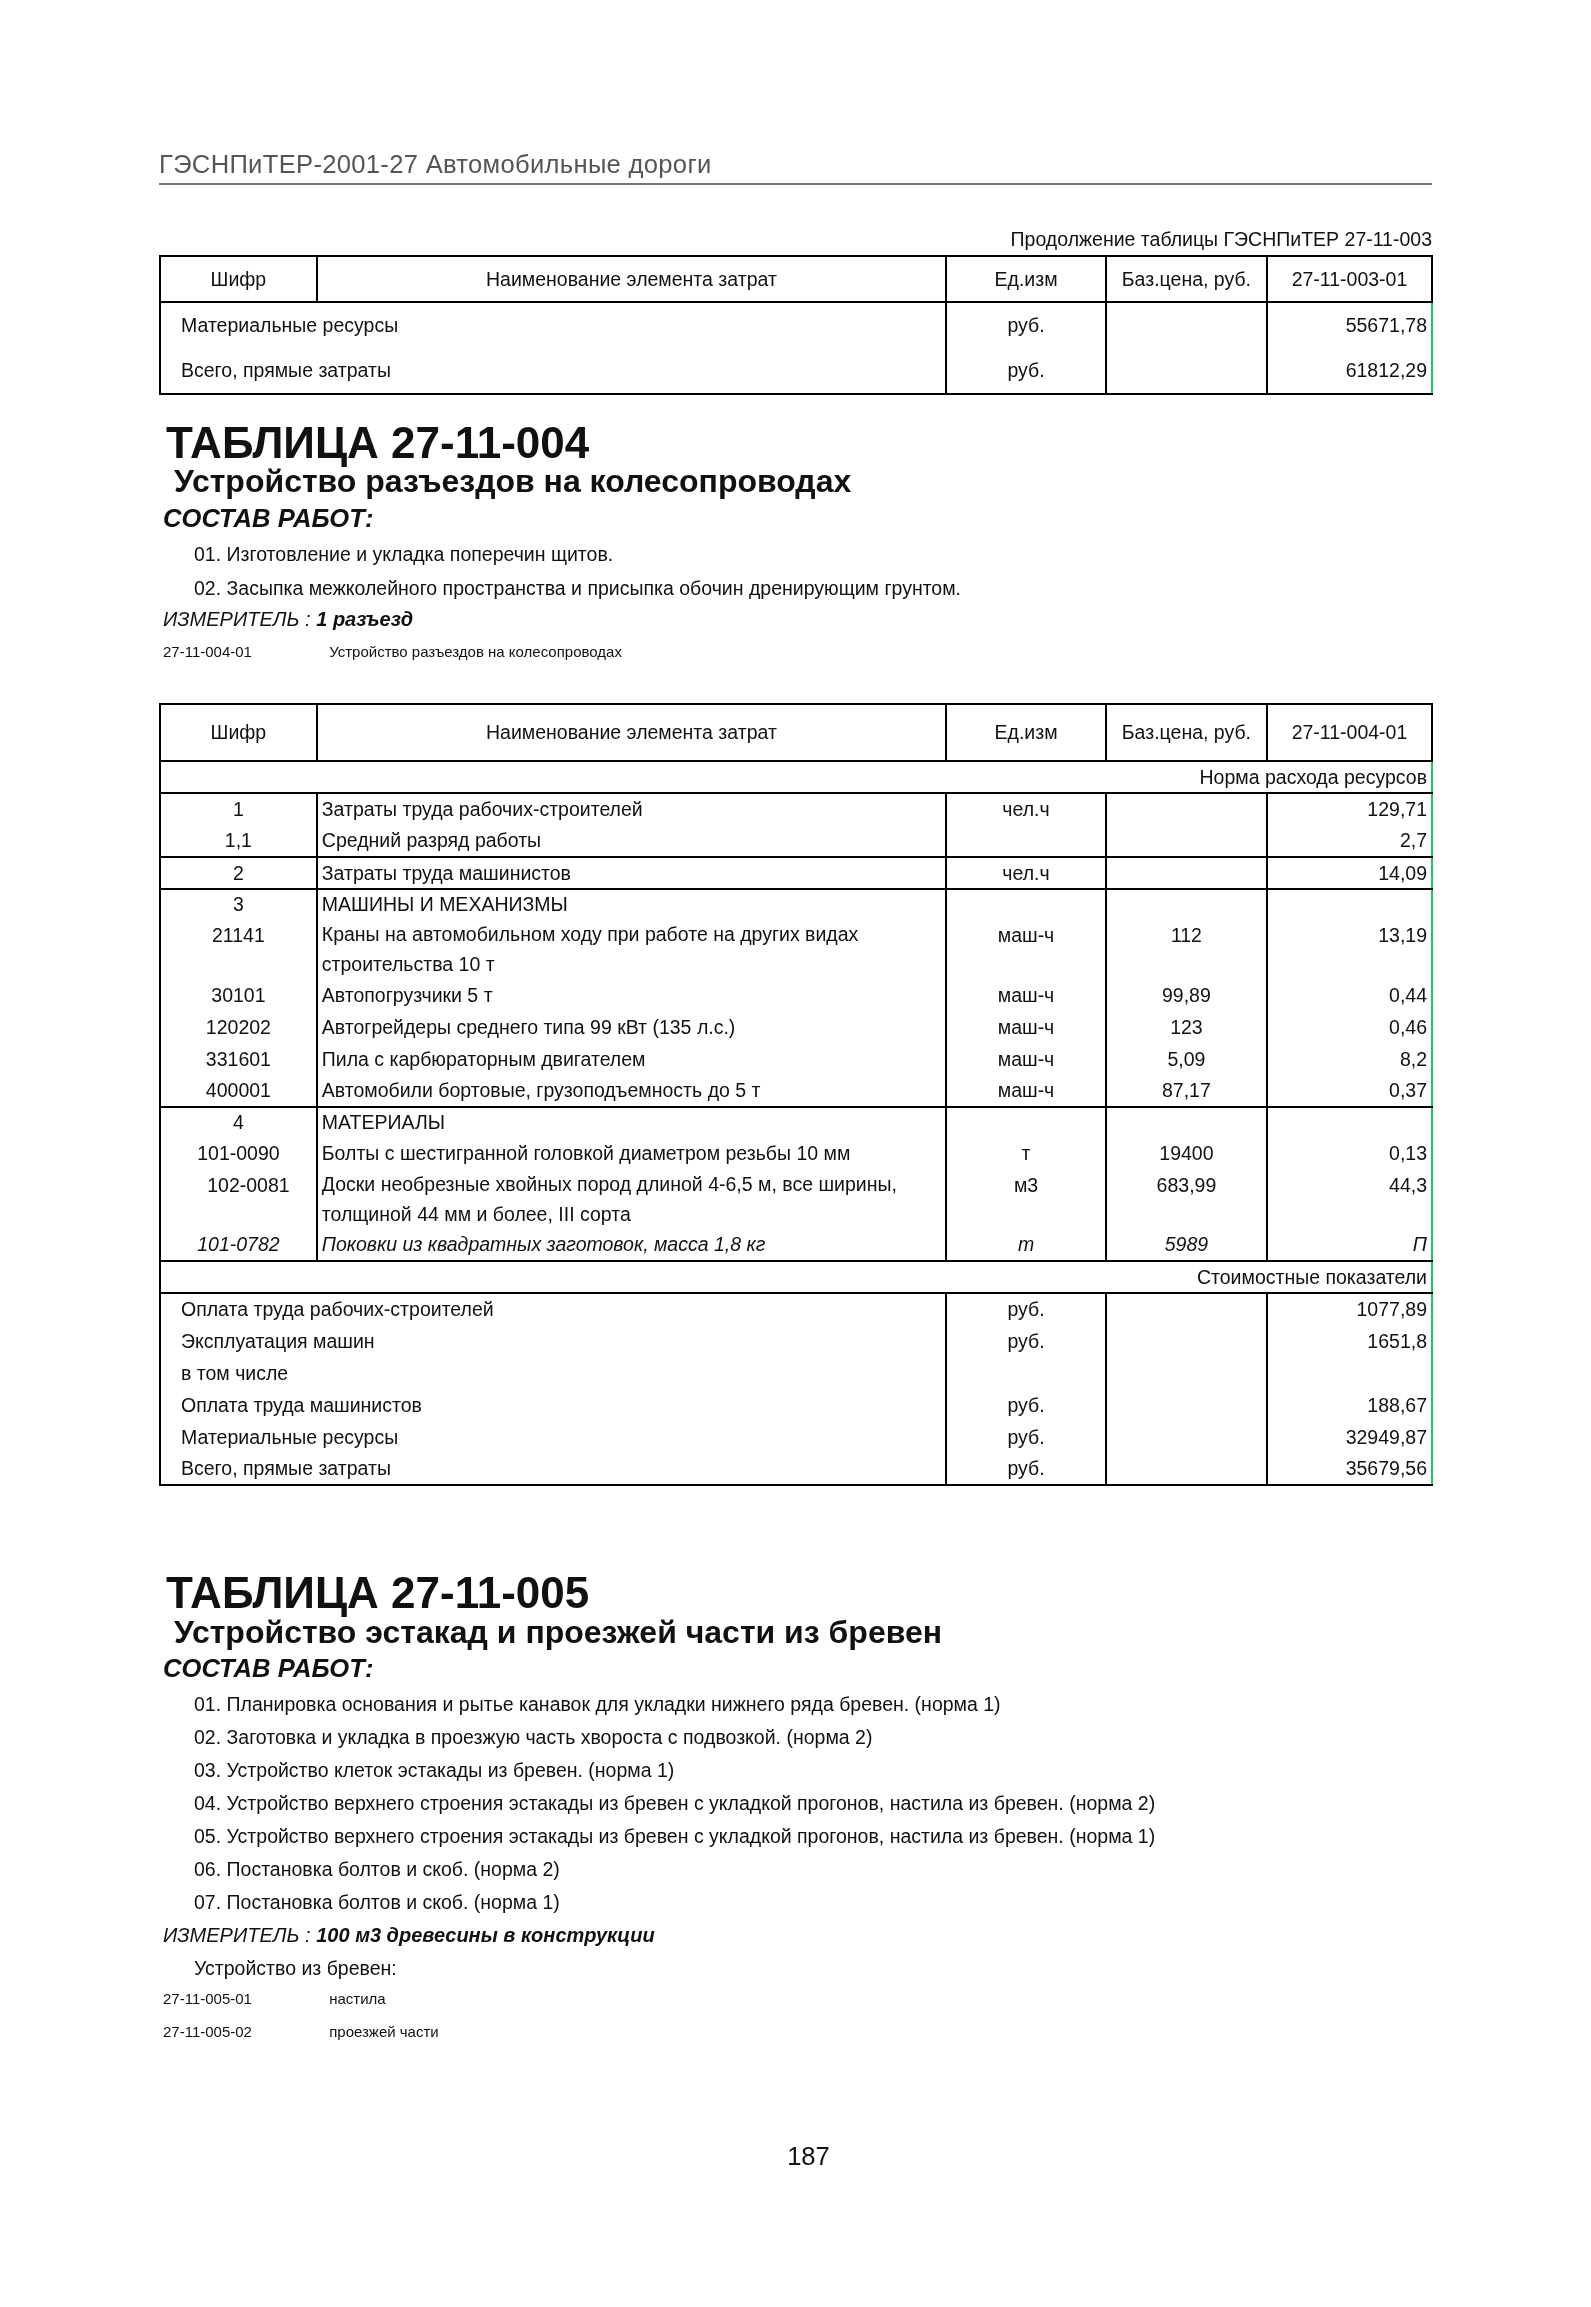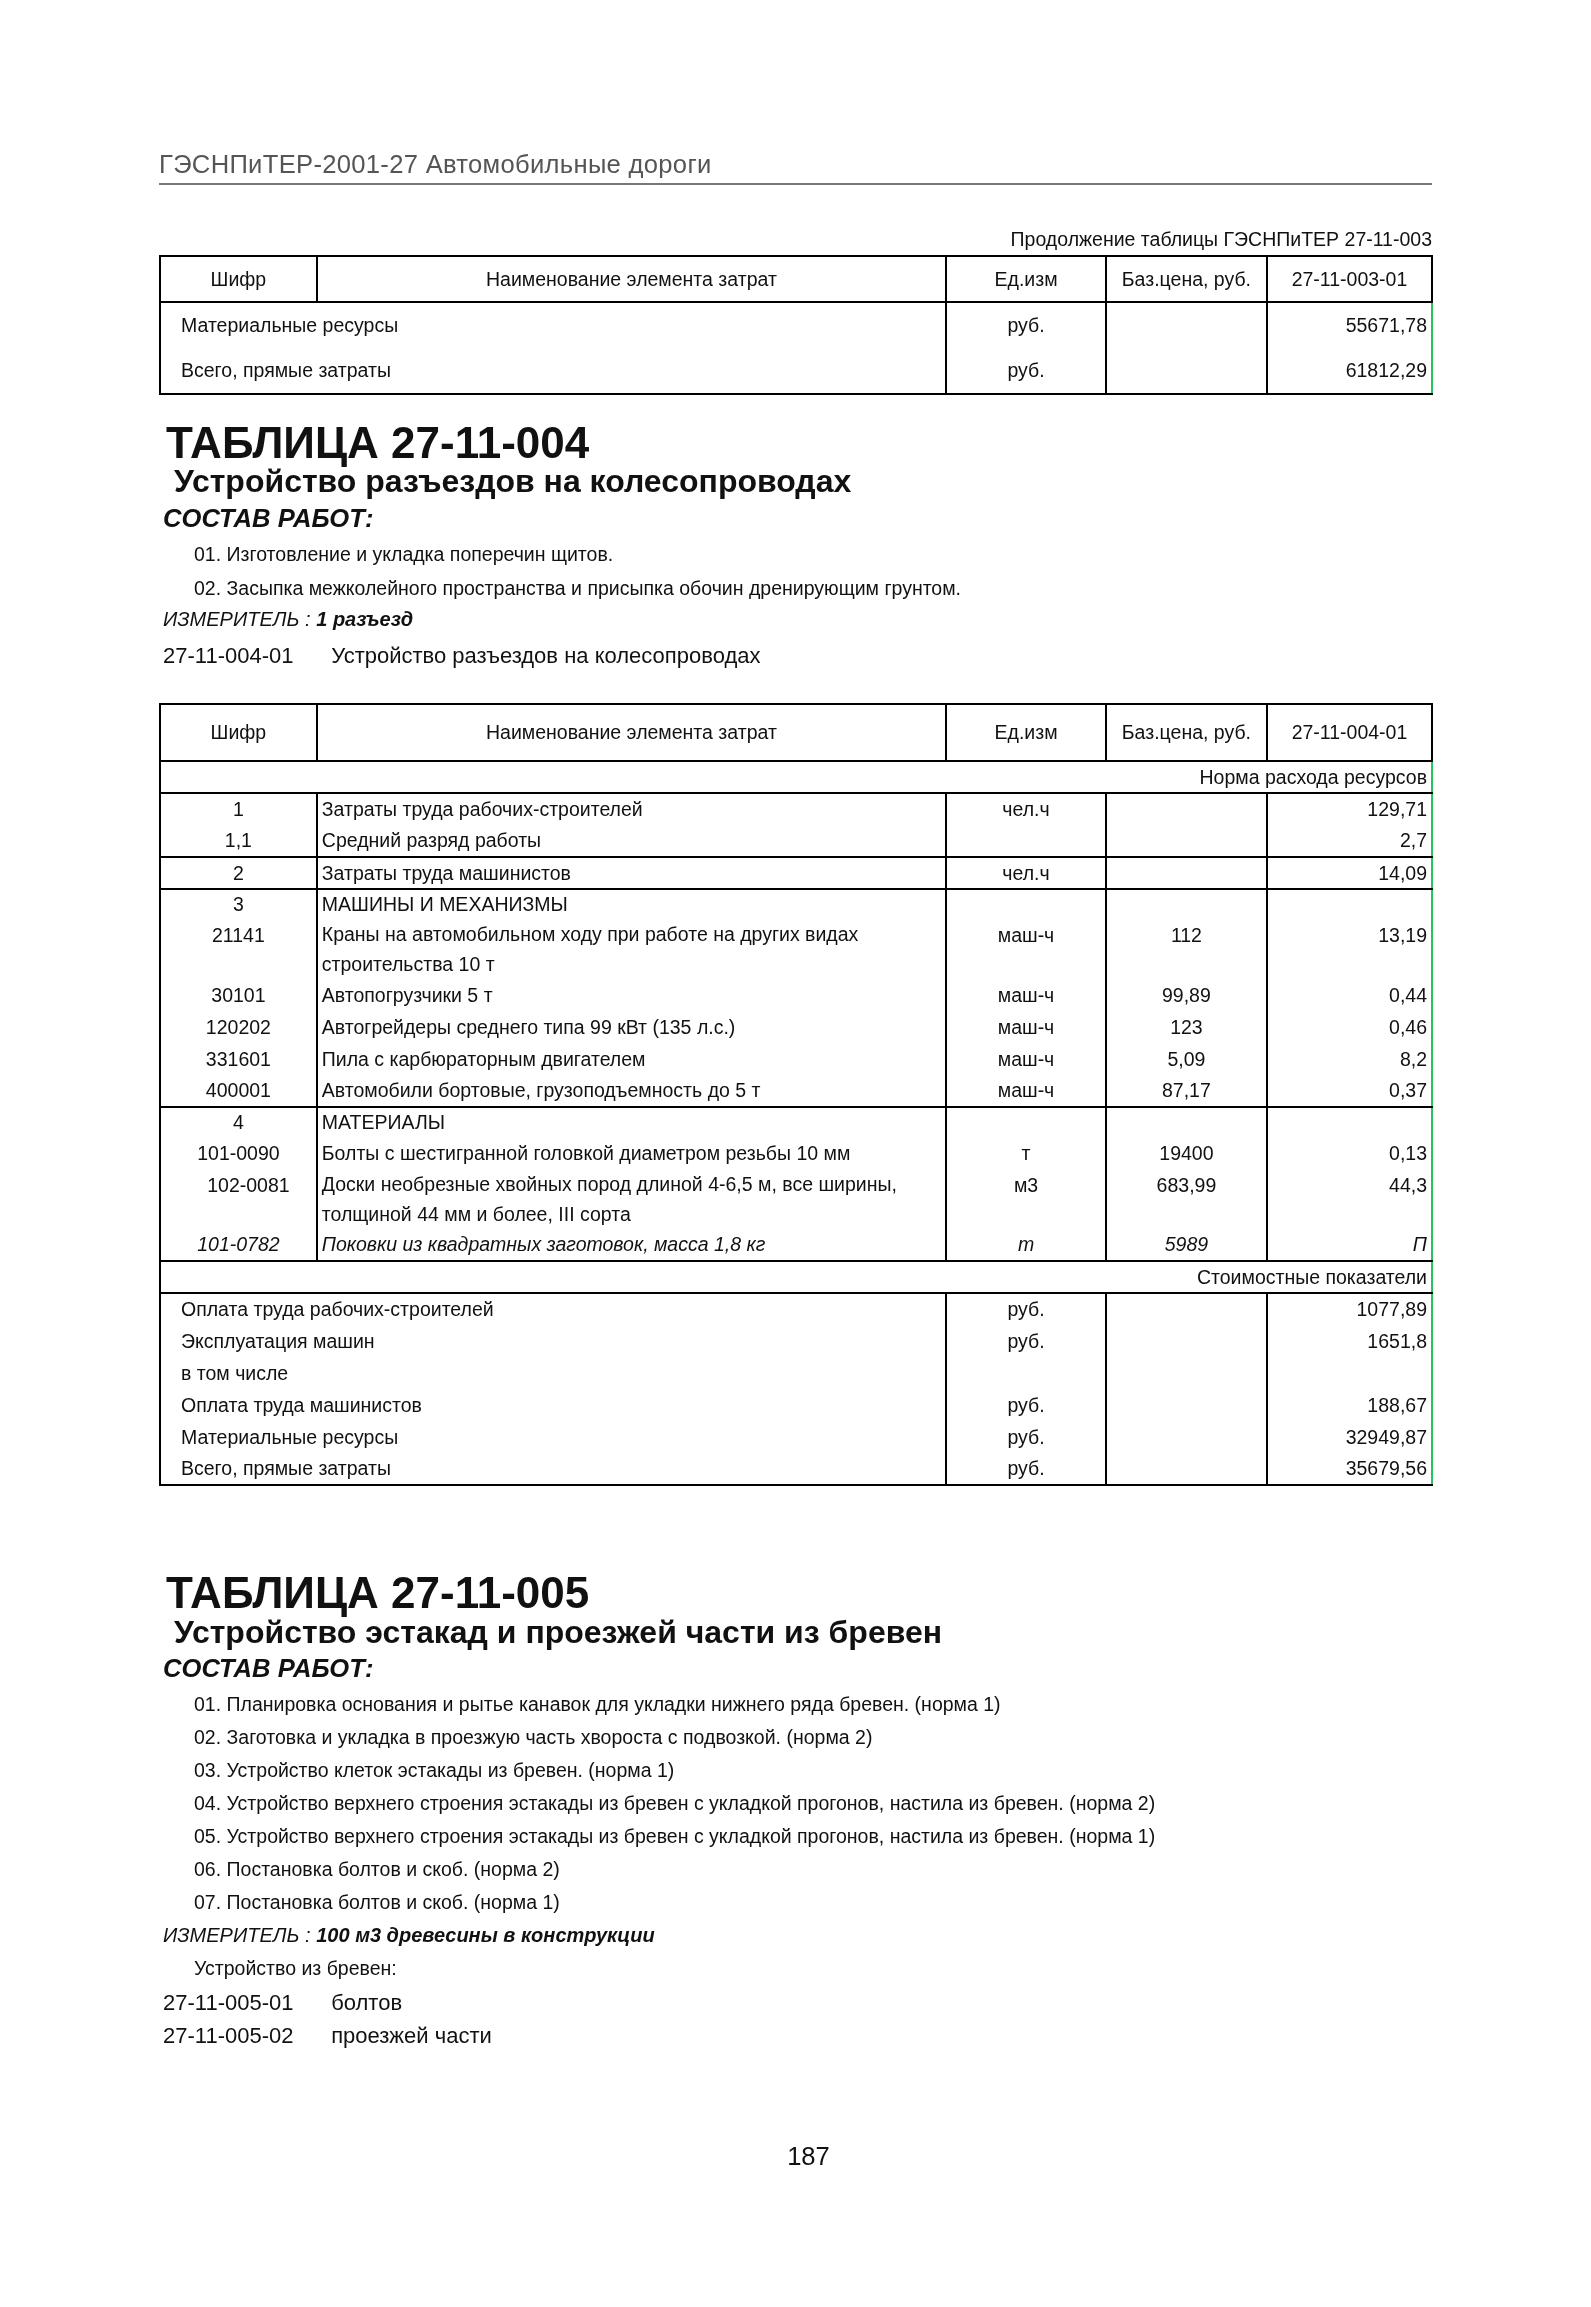--- a/index.html
+++ b/index.html
@@ -30,21 +30,21 @@
   .ac { text-align: center; }
   .ar { text-align: right; }
   .bold { font-weight: bold; }
   .ital { font-style: italic; }
   .section-table-title { left: 166px; font-size: 44px; font-weight: bold; }
   .section-subtitle { left: 174px; font-size: 32px; font-weight: bold; }
   .work-heading { left: 163px; font-size: 25.6px; font-weight: bold; font-style: italic; }
   .work-item { left: 194px; font-size: 19.5px; }
   .meter { left: 163px; font-size: 20px; font-style: italic; }
   .meter b { font-weight: bold; }
-  .code-line { left: 163px; font-size: 22px; }
+  .code-line { left: 163px; font-size: 15px; }
   .code-line .code { display: inline-block; width: 162px; }
   .page-number { left: 775px; top: 2142px; width: 67px; text-align: center; font-size: 25.6px; }
   td.norm-label { text-align: right; height: 30px; }
 </style>
 </head>
 <body>
 
 <div class="abs running-header">ГЭСНПиТЕР-2001-27 Автомобильные дороги</div>
 
 <div class="abs continuation">Продолжение таблицы ГЭСНПиТЕР 27-11-003</div>
@@ -260,21 +260,21 @@
 <div class="abs work-item" style="top:1825px;">05. Устройство верхнего строения эстакады из бревен с укладкой прогонов, настила из бревен. (норма 1)</div>
 <div class="abs work-item" style="top:1858px;">06. Постановка болтов и скоб. (норма 2)</div>
 <div class="abs work-item" style="top:1891px;">07. Постановка болтов и скоб. (норма 1)</div>
 <div class="abs meter" style="top:1924px;">
   <span>ИЗМЕРИТЕЛЬ :</span>
   <b>100 м3 древесины в конструкции</b>
 </div>
 <div class="abs work-item" style="top:1957px;">Устройство из бревен:</div>
 <div class="abs code-line" style="top:1990px;">
   <span class="code">27-11-005-01</span>
-  <span>болтов</span>
+  <span>настила</span>
 </div>
 <div class="abs code-line" style="top:2023px;">
   <span class="code">27-11-005-02</span>
   <span>проезжей части</span>
 </div>
 
 <div class="abs page-number">187</div>
 
 
 </body></html>

